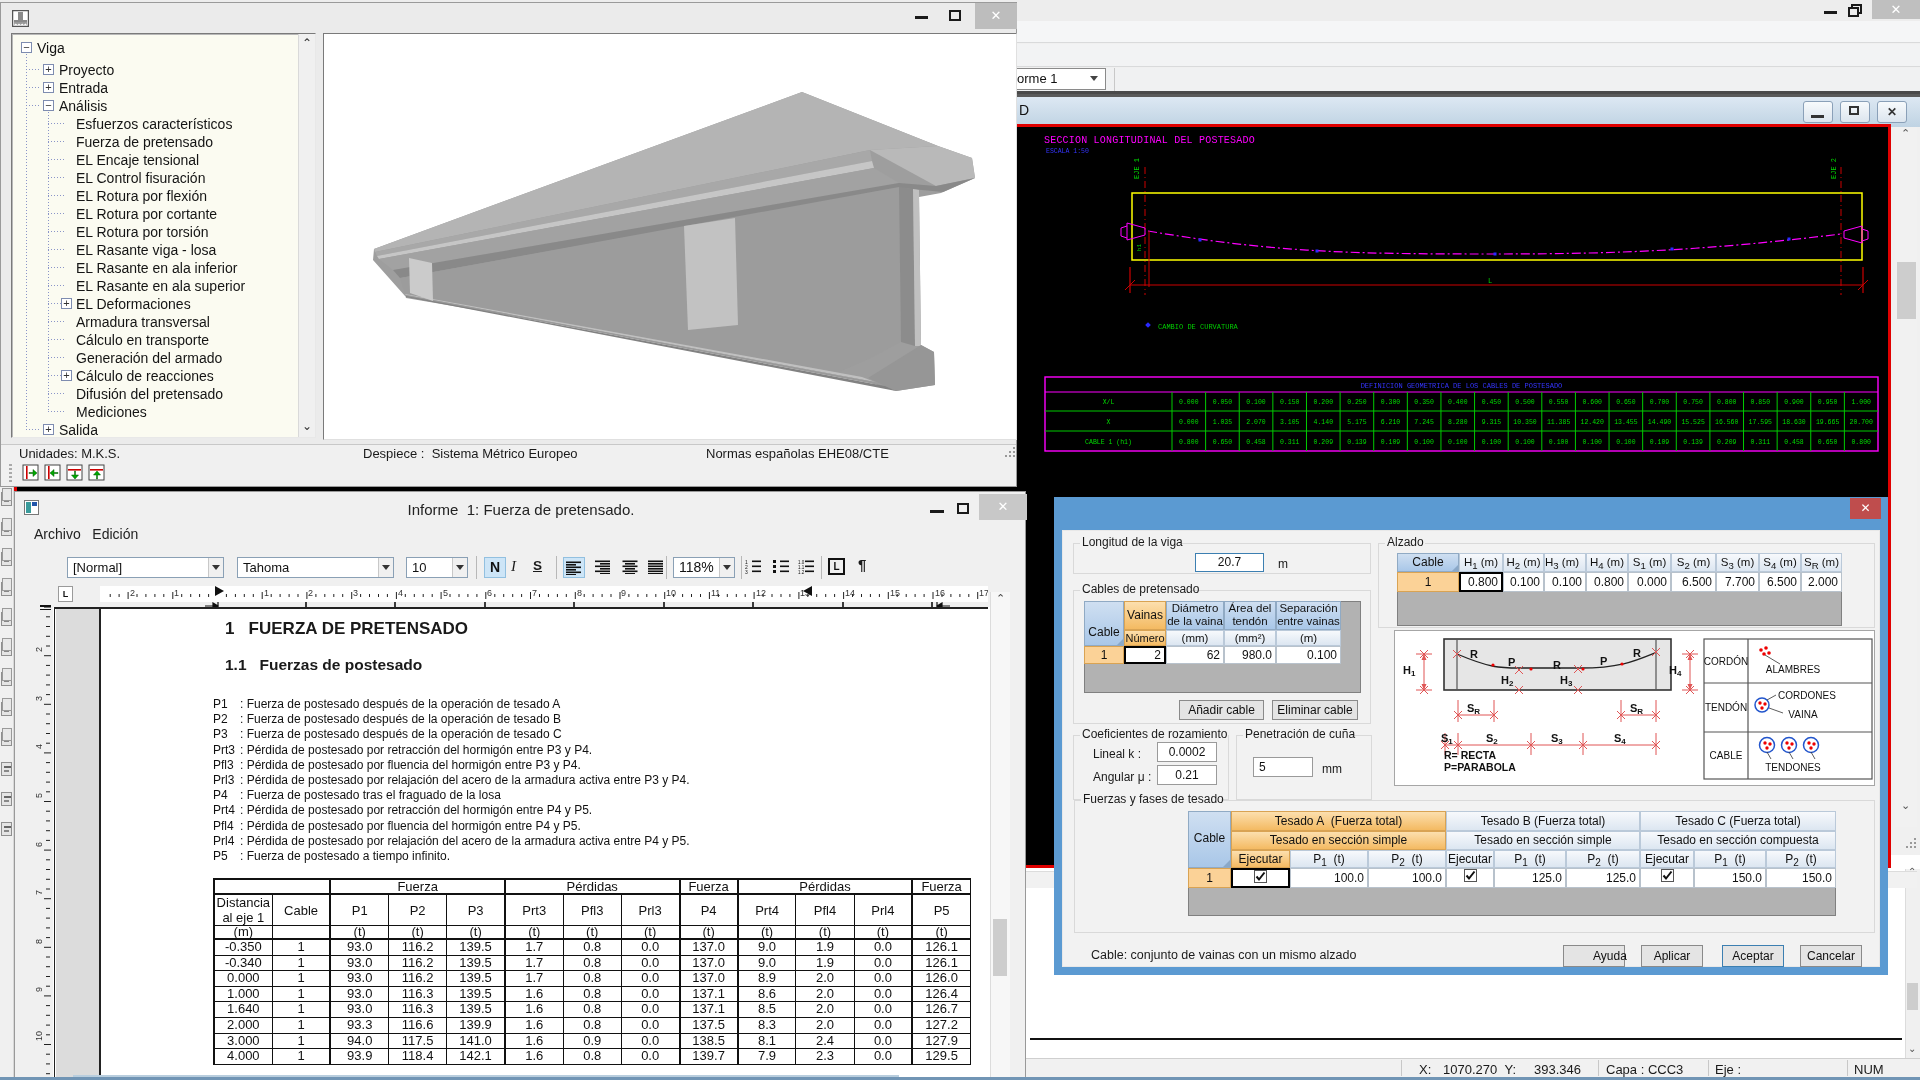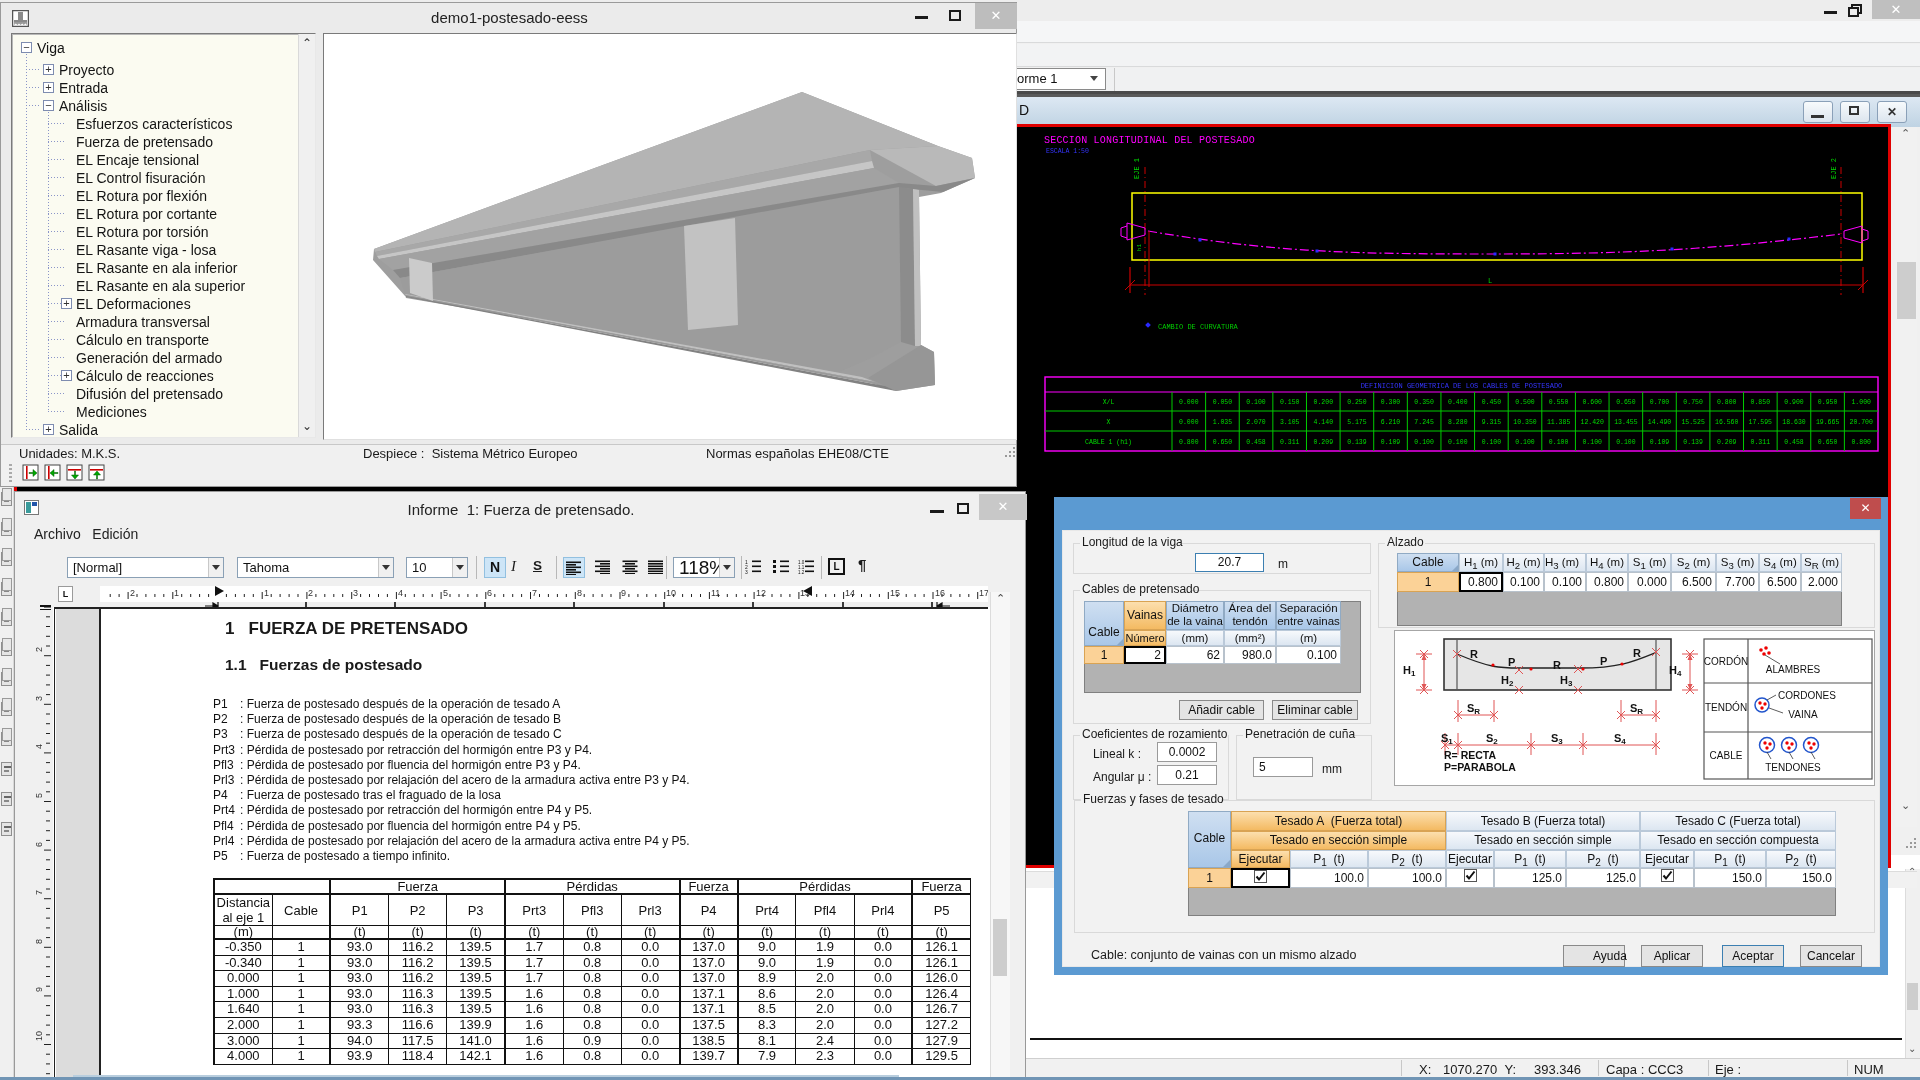--- a/index.html
+++ b/index.html
@@ -499,21 +499,20 @@
 </div>
 </div>
 
 <div id="demo1" class="abs" style="left:0;top:2px;width:1017px;height:485px;background:#ebebeb;border:1px solid #9a9a9a;">
   <div class="abs" style="left:11px;top:7px;width:17px;height:17px;" id="demoicon"><svg width="17" height="17" viewBox="0 0 17 17">
         <rect x="0.5" y="0.5" width="16" height="16" fill="#fff" stroke="#555" stroke-width="1.5"></rect>
         <path d="M2,2 h4 v8 h-4 Z M11,2 h4 v8 h-4 Z" fill="#fff" stroke="none"></path>
         <path d="M6,2 v8 h-4 v2 h13 v-2 h-4 v-8" fill="#8a8a8a"></path>
         <path d="M2,12 h13 v3 l-1.6,-1.5 -1.6,1.5 -1.6,-1.5 -1.6,1.5 -1.6,-1.5 -1.6,1.5 -1.6,-1.5 -1.6,1.5 Z" fill="#9a9a9a"></path>
       </svg></div>
-  <div class="t" style="left:0;width:1017px;top:6px;text-align:center;font-size:15px;color:#222;">demo1-postesado-eess</div>
   <div class="abs" style="left:914px;top:13px;width:13px;height:3px;background:#1a1a1a;"></div>
   <div class="abs" style="left:948px;top:7px;width:12px;height:11px;border:2px solid #1a1a1a;"></div>
   <div class="abs" style="left:974px;top:0px;width:42px;height:26px;background:#bdbdbd;color:#fff;font-size:13px;text-align:center;line-height:26px;">✕</div>
 
   <div class="abs" style="left:10px;top:30px;width:305px;height:405px;background:#fbfbf1;border-top:1px solid #7a7a7a;border-left:1px solid #7a7a7a;border-right:1px solid #e8e8e8;border-bottom:1px solid #e8e8e8;box-shadow:inset 1px 1px 0 #b8b8b8;" id="tree">
   <div class="abs" style="left:14px;top:14px;height:382px;background-image:repeating-linear-gradient(to bottom,#8a94c8 0,#8a94c8 1px,transparent 1px,transparent 3px);width:1px;"></div>
   <div class="abs" style="left:36px;top:72px;height:306px;background-image:repeating-linear-gradient(to bottom,#8a94c8 0,#8a94c8 1px,transparent 1px,transparent 3px);width:1px;"></div>
   <div class="abs" style="left:9px;top:8px;width:11px;height:11px;background:#fff;border:1px solid #7e8cb0;font-size:11px;line-height:9px;text-align:center;color:#333;">−</div>
   <div class="t" style="left:25px;top:6px;font-size:14px;color:#141414;">Viga</div>
   <div class="abs" style="left:14px;top:35px;width:14px;background-image:repeating-linear-gradient(to right,#8a94c8 0,#8a94c8 1px,transparent 1px,transparent 3px);height:1px;"></div>
@@ -679,21 +678,21 @@
       </svg></div>
 <div class="abs" style="left:630px;top:65px;width:22px;height:21px;text-align:center;padding-top:3px;"><svg width="16" height="14" viewBox="0 0 16 14">
         <rect x="0" y="0.5" width="15" height="1.6" fill="#111"></rect>
         <rect x="0" y="3" width="15" height="1.6" fill="#111"></rect>
         <rect x="0" y="5.5" width="15" height="1.6" fill="#111"></rect>
         <rect x="0" y="8" width="15" height="1.6" fill="#111"></rect>
         <rect x="0" y="10.5" width="15" height="1.6" fill="#111"></rect>
         <rect x="0" y="13" width="15" height="1.6" fill="#111"></rect>
       </svg></div>
 <div class="abs" style="left:651px;top:64px;width:1px;height:23px;background:#b8b8b8;"></div>
-<div class="abs" style="left:658px;top:65px;width:62px;height:21px;background:#fff;border:1px solid #8aa0b5;font-size:19px;color:#111;line-height:19px;padding-left:5px;">118%</div>
+<div class="abs" style="left:658px;top:65px;width:62px;height:21px;background:#fff;border:1px solid #8aa0b5;font-size:14px;color:#111;line-height:19px;padding-left:5px;">118%</div>
 <div class="abs" style="left:704px;top:66px;width:15px;height:19px;background:#f0f0f0;border-left:1px solid #c8c8c8;"></div>
 <div class="abs" style="left:708px;top:73px;width:0;height:0;border-left:4px solid transparent;border-right:4px solid transparent;border-top:5px solid #333;"></div>
 <div class="abs" style="left:726px;top:64px;width:1px;height:23px;background:#b8b8b8;"></div>
 <div class="abs" style="left:730px;top:67px;width:18px;height:16px;"><svg width="17" height="15" viewBox="0 0 17 15">
         <text x="0" y="4.5" font-size="5" fill="#111">1</text>
         <rect x="7" y="1.5" width="9" height="1.6" fill="#111"></rect>
         <text x="0" y="9.5" font-size="5" fill="#111">2</text>
         <rect x="7" y="6.5" width="9" height="1.6" fill="#111"></rect>
         <text x="0" y="14.5" font-size="5" fill="#111">3</text>
         <rect x="7" y="11.5" width="9" height="1.6" fill="#111"></rect>

